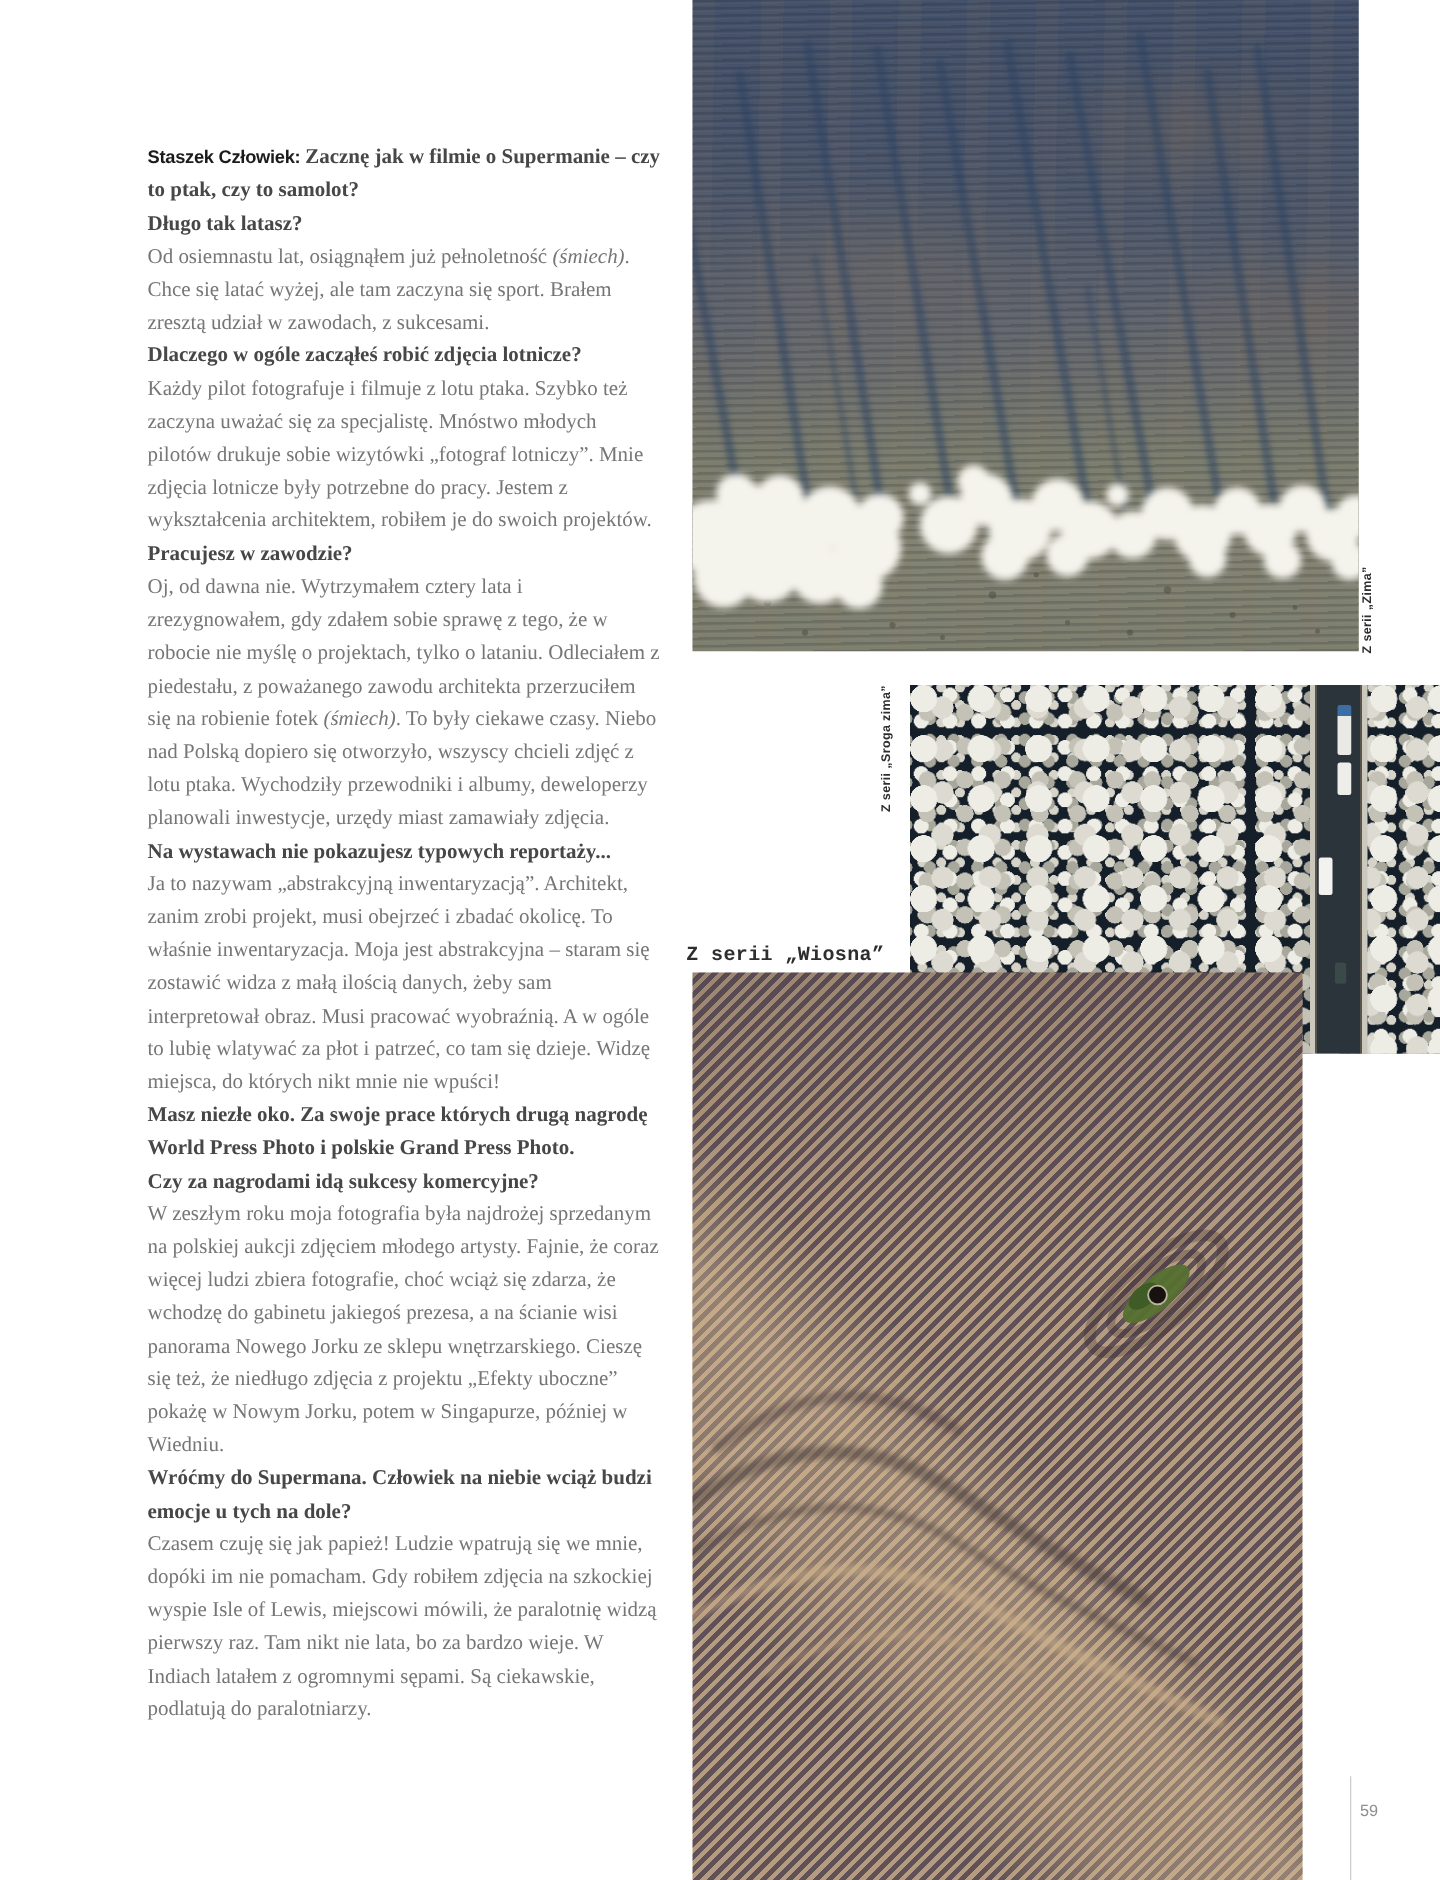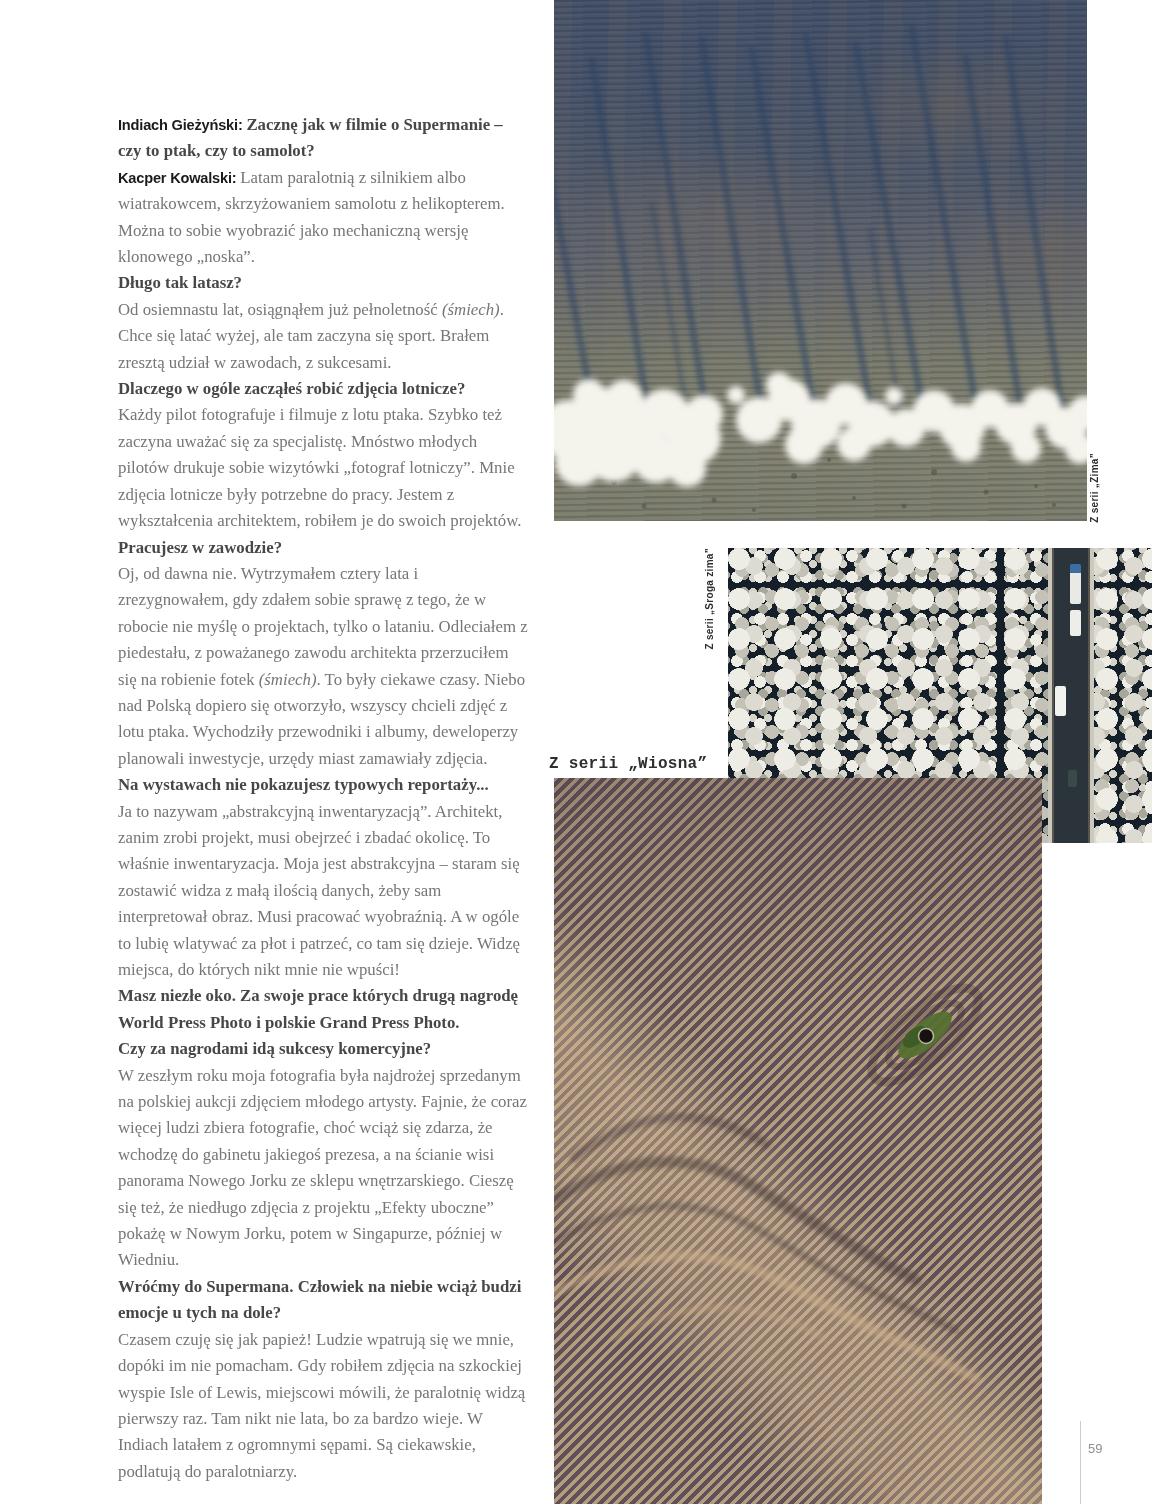--- a/index.html
+++ b/index.html
@@ -62,22 +62,21 @@
         font-size:13px;color:#8f8f8f;}
   svg{display:block;position:absolute;left:0;top:0;}
 </style>
 </head>
 <body>
 
 <div id="page">
 
   <div id="col">
     <div>
-        <p class="question"><span class="speaker">Indiach Gieżyński: </span>Zacznę jak w filmie o Supermanie – czy to ptak, czy to samolot?</p>
-        <p class="answer"><span class="speaker">Kacper Kowalski: </span>Latam paralotnią z silnikiem albo wiatrakowcem, skrzyżowaniem samolotu z helikopterem. Można to sobie wyobrazić jako mechaniczną wersję klonowego „noska”.</p>
+        <p class="question"><span class="speaker">Staszek Człowiek: </span>Zacznę jak w filmie o Supermanie – czy to ptak, czy to samolot?</p>
         <p class="question">Długo tak latasz?</p>
         <p class="answer">Od osiemnastu lat, osiągnąłem już pełnoletność <i>(śmiech)</i>. Chce się latać wyżej, ale tam zaczyna się sport. Brałem zresztą udział w zawodach, z sukcesami.</p>
         <p class="question">Dlaczego w ogóle zacząłeś robić zdjęcia lotnicze?</p>
         <p class="answer">Każdy pilot fotografuje i filmuje z lotu ptaka. Szybko też zaczyna uważać się za specjalistę. Mnóstwo młodych pilotów drukuje sobie wizytówki „fotograf lotniczy”. Mnie zdjęcia lotnicze były potrzebne do pracy. Jestem z wykształcenia architektem, robiłem je do swoich projektów.</p>
         <p class="question">Pracujesz w zawodzie?</p>
         <p class="answer">Oj, od dawna nie. Wytrzymałem cztery lata i zrezygnowałem, gdy zdałem sobie sprawę z tego, że w robocie nie myślę o projektach, tylko o lataniu. Odleciałem z piedestału, z poważanego zawodu architekta przerzuciłem się na robienie fotek <i>(śmiech)</i>. To były ciekawe czasy. Niebo nad Polską dopiero się otworzyło, wszyscy chcieli zdjęć z lotu ptaka. Wychodziły przewodniki i albumy, deweloperzy planowali inwestycje, urzędy miast zamawiały zdjęcia.</p>
         <p class="question">Na wystawach nie pokazujesz typowych reportaży...</p>
         <p class="answer">Ja to nazywam „abstrakcyjną inwentaryzacją”. Architekt, zanim zrobi projekt, musi obejrzeć i zbadać okolicę. To właśnie inwentaryzacja. Moja jest abstrakcyjna – staram się zostawić widza z małą ilością danych, żeby sam interpretował obraz. Musi pracować wyobraźnią. A w ogóle to lubię wlatywać za płot i patrzeć, co tam się dzieje. Widzę miejsca, do których nikt mnie nie wpuści!</p>
         <p class="question">Masz niezłe oko. Za swoje prace których drugą nagrodę World Press Photo i polskie Grand Press Photo.</p>
         <p class="question">Czy za nagrodami idą sukcesy komercyjne?</p>

